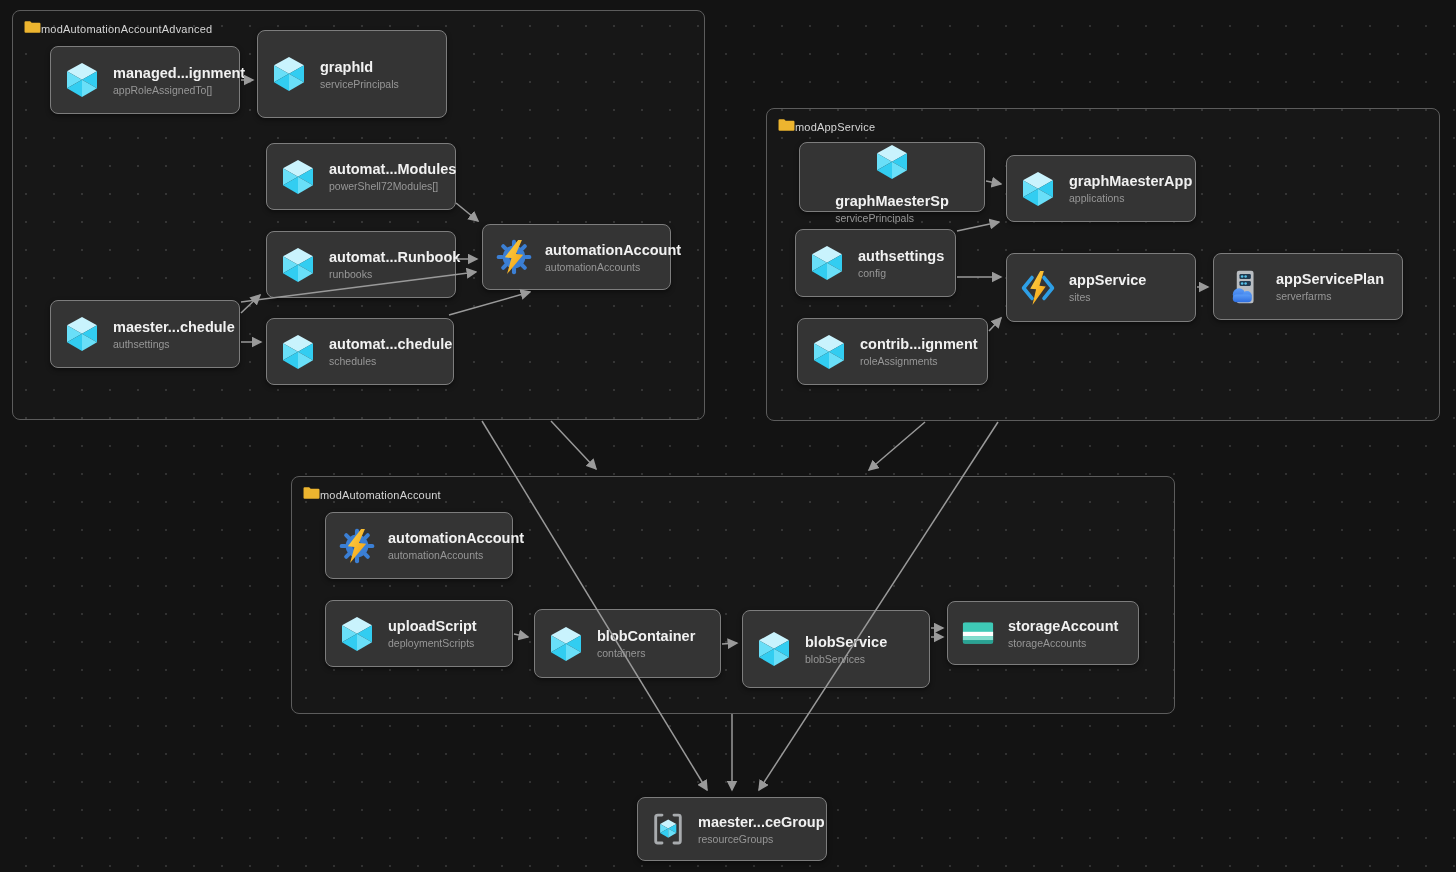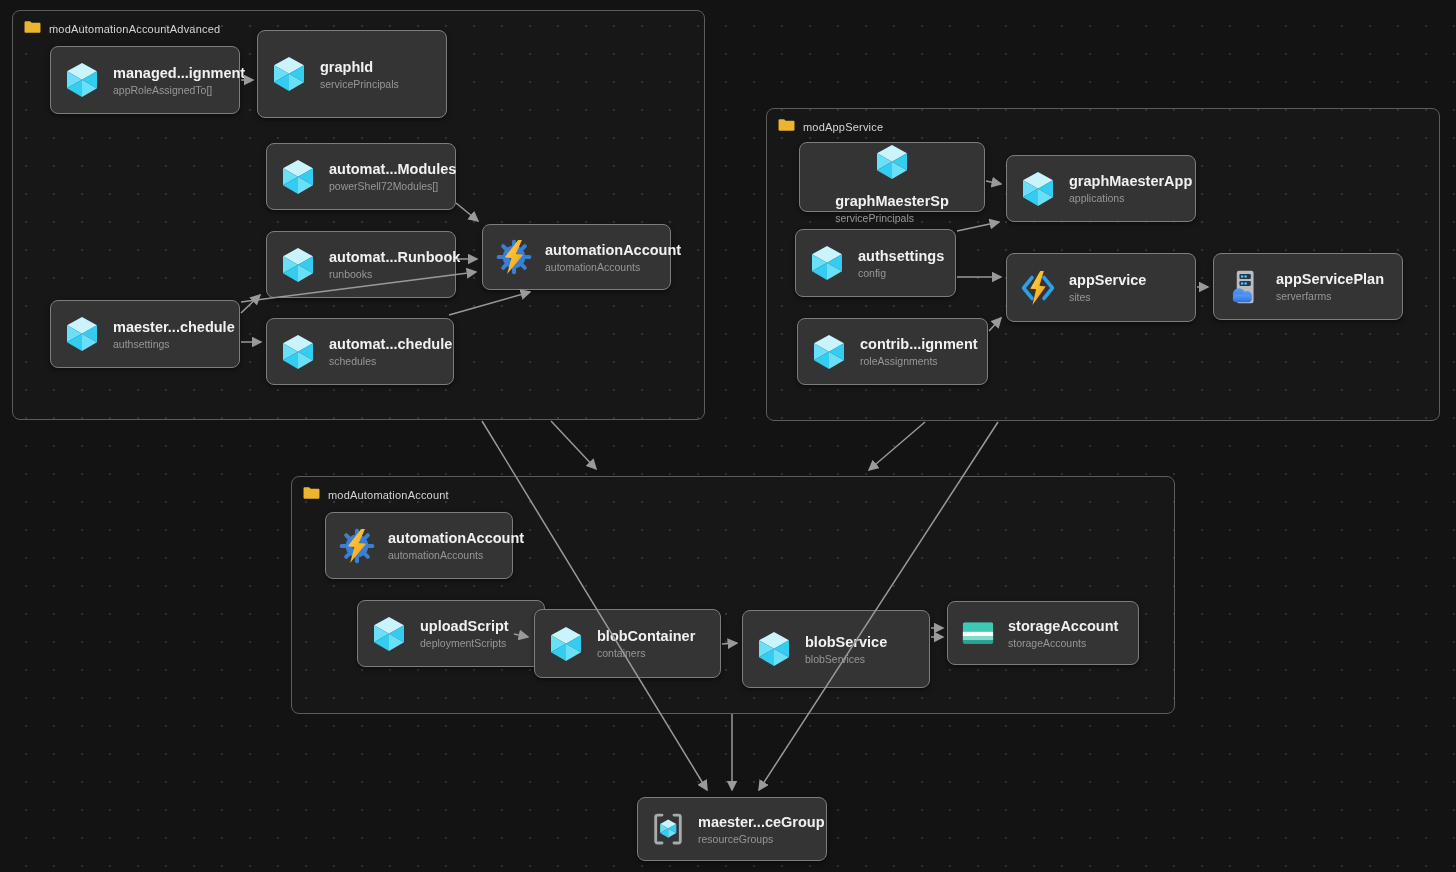--- a/index.html
+++ b/index.html
@@ -8,21 +8,21 @@
     background-color:#131313;
     background-image:radial-gradient(circle,#313131 1px,transparent 1.4px);
     background-size:28px 28px;background-position:12px 12px;
     font-family:"Liberation Sans",sans-serif;
   }
   .edges{position:absolute;left:0;top:0;z-index:4;pointer-events:none;}
   .group{
     position:absolute;z-index:1;border:1px solid #5c5c5c;border-radius:8px;
     background:rgba(255,255,255,0.018);box-sizing:border-box;
   }
-  .group-header{display:flex;align-items:center;gap:8px;padding:9px 11px;}
+  .group-header{display:flex;align-items:center;padding:9px 11px;}
   .group-label{font-size:11px;color:#d6d6d6;letter-spacing:.2px;}
   .node{
     position:absolute;z-index:3;border:1px solid #7d7d7d;border-radius:8px;
     background:#343434;box-sizing:border-box;display:flex;align-items:center;
     padding:0 12px;gap:12px;box-shadow:0 2px 5px rgba(0,0,0,.45);cursor:pointer;
   }
   .node .icon{flex:0 0 auto;display:flex;align-items:center;}
   .node .txt{display:flex;flex-direction:column;justify-content:center;min-width:0;}
   .node .title{font-size:14.5px;font-weight:600;color:#f1f1f1;white-space:nowrap;}
   .node .subtitle{font-size:10.5px;color:#979797;margin-top:3px;white-space:nowrap;}
@@ -323,21 +323,21 @@
             </g>
             <circle cx="12" cy="12" r="3.1" fill="#2a5ea8"></circle>
             <polygon points="14.6,1.2 6.2,12.2 10.4,12.7 7.6,22.8 17.8,10.6 13.2,10.1 17,1.2" fill="url(#boltGrad)"></polygon>
           </svg>
         </span>
         <span class="txt">
           <span class="title">automationAccount</span>
           <span class="subtitle">automationAccounts</span>
         </span>
       </div>
-      <div class="node" style="left: 325px; top: 600px; width: 188px; height: 67px; margin-left: 32px;">
+      <div class="node" style="left: 325px; top: 600px; width: 188px; height: 67px;">
         <span class="icon">
           <svg width="38" height="38" viewBox="0 0 18 18">
             <polygon points="9,0.9 16.1,4.9 9,8.9 1.9,4.9" fill="#c9f3fd"></polygon>
             <polygon points="1.9,4.9 9,8.9 1.9,12.9" fill="#69dff8"></polygon>
             <polygon points="1.9,12.9 9,8.9 9,17" fill="#32cdf1"></polygon>
             <polygon points="16.1,4.9 16.1,12.9 9,8.9" fill="#32cdf1"></polygon>
             <polygon points="9,8.9 16.1,12.9 9,17" fill="#69dff8"></polygon>
           </svg>
         </span>
         <span class="txt">

